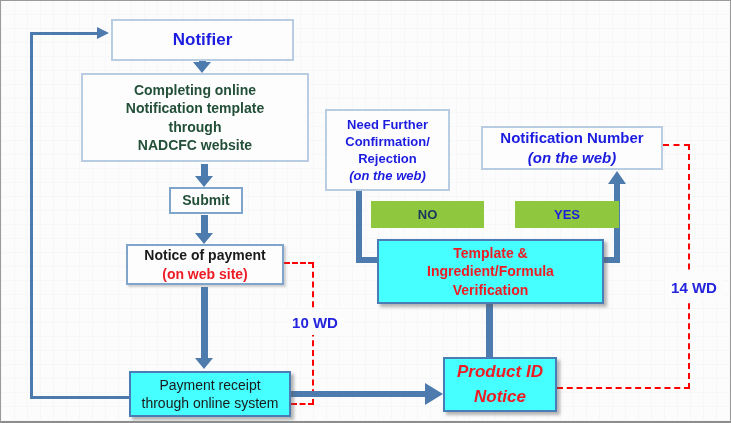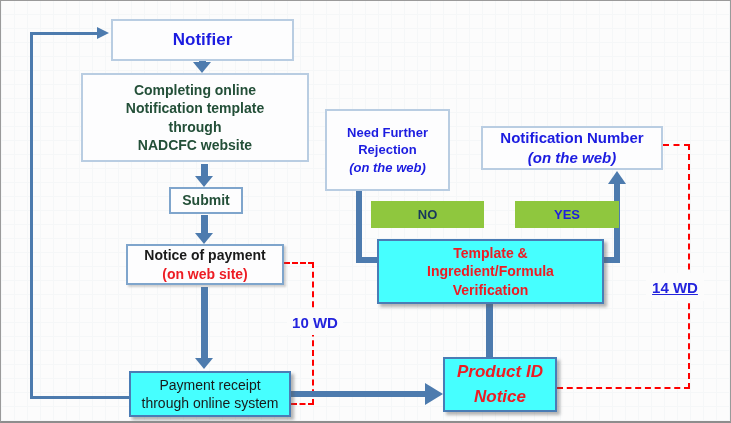--- a/index.html
+++ b/index.html
@@ -75,21 +75,21 @@
   <div class="dash dash-h" style="left:283px;top:261px;width:30px;"></div>
   <div class="dash dash-v" style="left:311px;top:261px;height:143px;"></div>
   <div class="dash dash-h" style="left:290px;top:402px;width:23px;"></div>
   <div class="wd" style="left:286px;top:308px;width:56px;height:26px;">
     <span>10 WD</span>
   </div>
 
   <div class="dash dash-h" style="left:662px;top:143px;width:27px;"></div>
   <div class="dash dash-v" style="left:687px;top:143px;height:245px;"></div>
   <div class="dash dash-h" style="left:556px;top:386px;width:133px;"></div>
-  <div class="wd" style="left:645px;top:272px;width:58px;height:28px;text-decoration:underline;">
+  <div class="wd" style="left:664px;top:272px;width:58px;height:28px;">
     <span>14 WD</span>
   </div>
 
   <div class="box white" style="left:110px;top:18px;width:183px;height:42px;">
     <span class="t-blue" style="font-size:17px;">Notifier</span>
   </div>
 
   <div class="box white" style="left:80px;top:72px;width:228px;height:89px;font-size:14px;text-align:right;">
     <span class="t-dkgreen">Completing online</span>
     <span class="t-dkgreen">Notification template</span>
@@ -106,20 +106,21 @@
     <span class="t-red">(on web site)</span>
   </div>
 
   <div class="box cyan" style="left:128px;top:370px;width:162px;height:46px;font-size:14px;">
     <span class="t-black">Payment receipt</span>
     <span class="t-black">through online system</span>
   </div>
 
   <div class="box white" style="left:324px;top:88px;width:125px;height:82px;font-size:13px;margin-top:20px;">
     <span class="t-blue">Need Further</span>
+    <span class="t-blue">Confirmation/</span>
     <span class="t-blue">Rejection</span>
     <span class="t-blue it">(on the web)</span>
   </div>
 
   <div class="box white" style="left:480px;top:125px;width:182px;height:44px;font-size:15px;">
     <span class="t-blue">Notification Number</span>
     <span class="t-blue it">(on the web)</span>
   </div>
 
   <div class="box green" style="left:370px;top:200px;width:113px;height:27px;">

